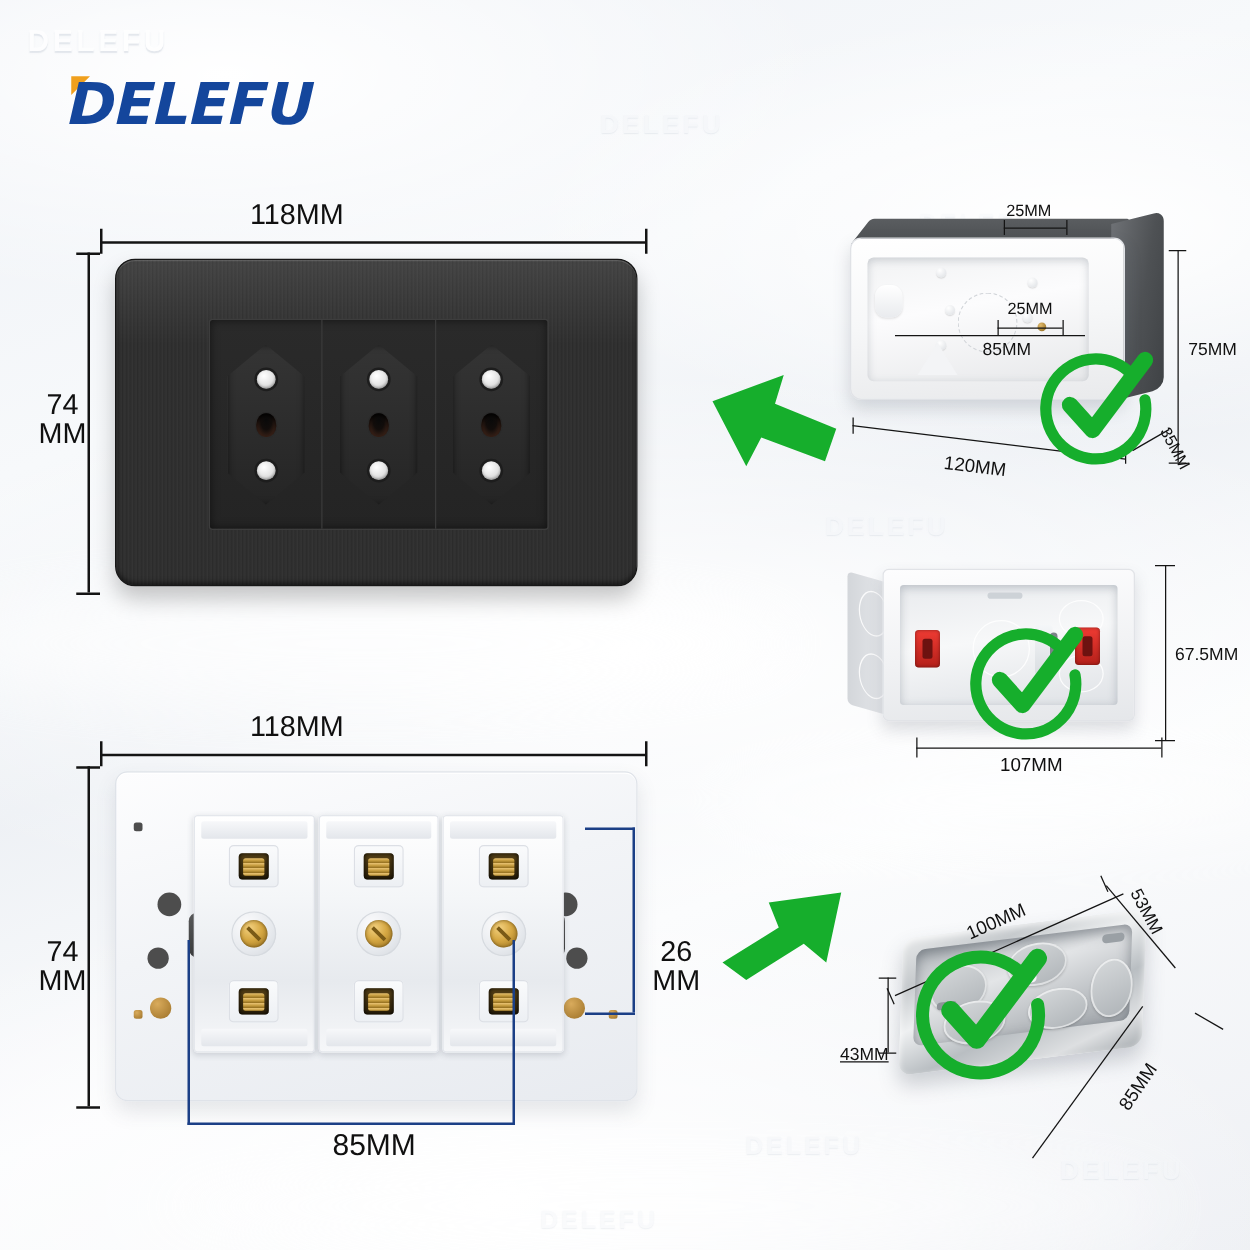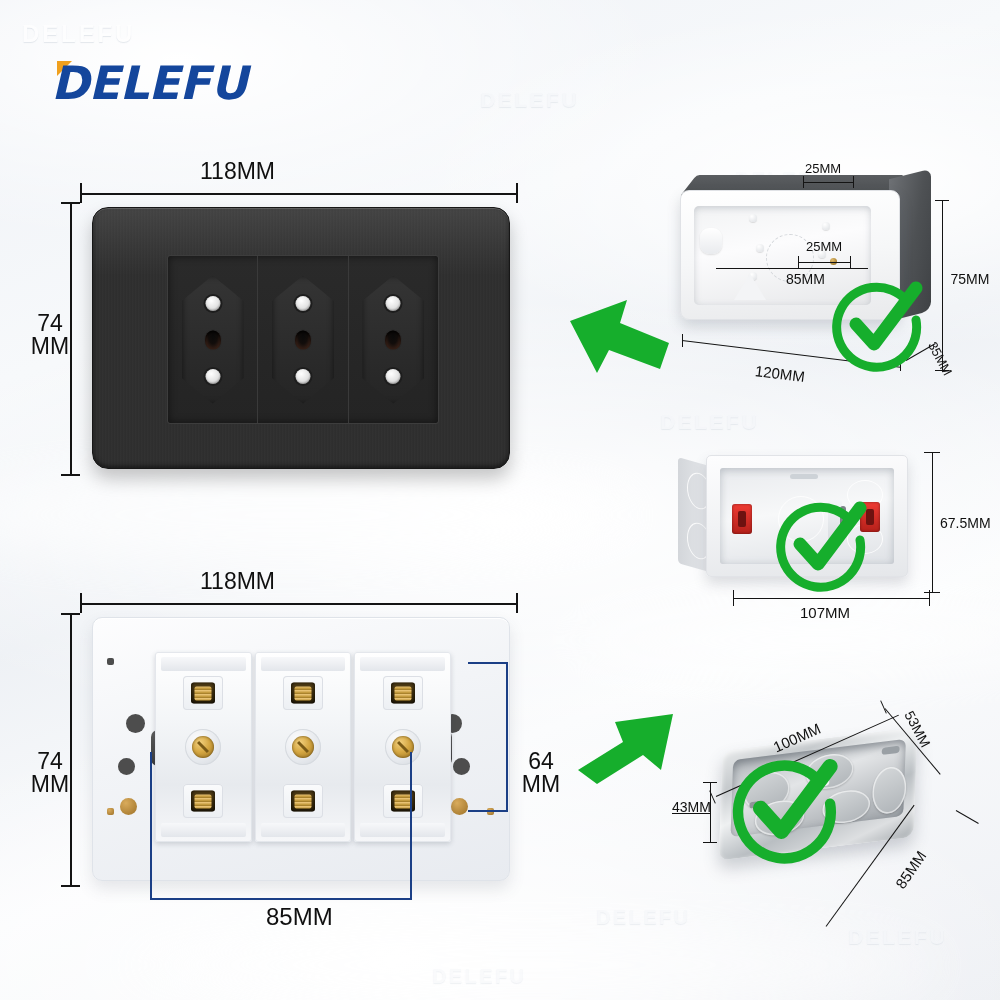--- a/index.html
+++ b/index.html
@@ -357,21 +357,21 @@
       <div class="term t-bot">
           <div class="screw-sq">
             <i></i>
           </div>
         </div>
     </div>
   </div>
 </div>
 
 <div class="dim-label" style="left:514px;top:750px;font-size:23px;width:54px;">
-  <span>64</span><br>
+  <span>26</span><br>
   <span>MM</span>
 </div>
 <div class="vline blue" style="left:506px;top:662px;height:148px;"></div>
 <div class="tick-h blue" style="left:468px;top:662px;width:40px;"></div>
 <div class="tick-h blue" style="left:468px;top:810px;width:40px;"></div>
 
 <div class="dim-label" style="left:266px;top:905px;font-size:24px;">85MM</div>
 <div class="hline blue" style="left:150px;top:898px;width:262px;"></div>
 <div class="vline blue" style="left:150px;top:752px;height:148px;"></div>
 <div class="vline blue" style="left:410px;top:752px;height:148px;"></div>
@@ -483,21 +483,21 @@
 </div>
 
 <div class="dim-label" style="left:772px;top:730px;font-size:15px;font-weight:400;transform:rotate(-24deg);">100MM</div>
 <div class="hline" style="left:716px;top:796px;width:200px;transform:rotate(-24deg);transform-origin:left center;border-top-width:1.5px;"></div>
 <div class="tick-v" style="left:712px;top:790px;height:14px;border-left-width:1.5px;transform:rotate(-24deg);"></div>
 
 <div class="dim-label" style="left:898px;top:722px;font-size:14px;font-weight:400;transform:rotate(62deg);">53MM</div>
 <div class="hline" style="left:885px;top:708px;width:86px;transform:rotate(50deg);transform-origin:left center;border-top-width:1.5px;"></div>
 <div class="tick-v" style="left:883px;top:700px;height:14px;border-left-width:1.5px;transform:rotate(-24deg);"></div>
 
-<div class="dim-label" style="left:672px;top:800px;font-size:14px;font-weight:400;text-decoration:underline;">43MM</div>
+<div class="dim-label" style="left:672px;top:836px;font-size:14px;font-weight:400;text-decoration:underline;">43MM</div>
 <div class="vline" style="left:710px;top:782px;height:60px;border-left-width:1.5px;"></div>
 <div class="tick-h" style="left:703px;top:782px;width:14px;border-top-width:1.5px;"></div>
 <div class="tick-h" style="left:703px;top:842px;width:14px;border-top-width:1.5px;"></div>
 
 <div class="dim-label" style="left:890px;top:862px;font-size:15px;font-weight:400;transform:rotate(-56deg);">85MM</div>
 <div class="hline" style="left:826px;top:926px;width:150px;transform:rotate(-54deg);transform-origin:left center;border-top-width:1.5px;"></div>
 <div class="hline" style="left:956px;top:810px;width:26px;transform:rotate(30deg);transform-origin:left center;border-top-width:1.5px;"></div>
 
 <svg class="check" style="left:728px;top:748px;width:116px;height:116px;" viewBox="0 0 100 100">
   <path d="M78,28 A40,40 0 1,0 88,48" fill="none" stroke="#16AE2C" stroke-width="9" stroke-linecap="round"></path>

